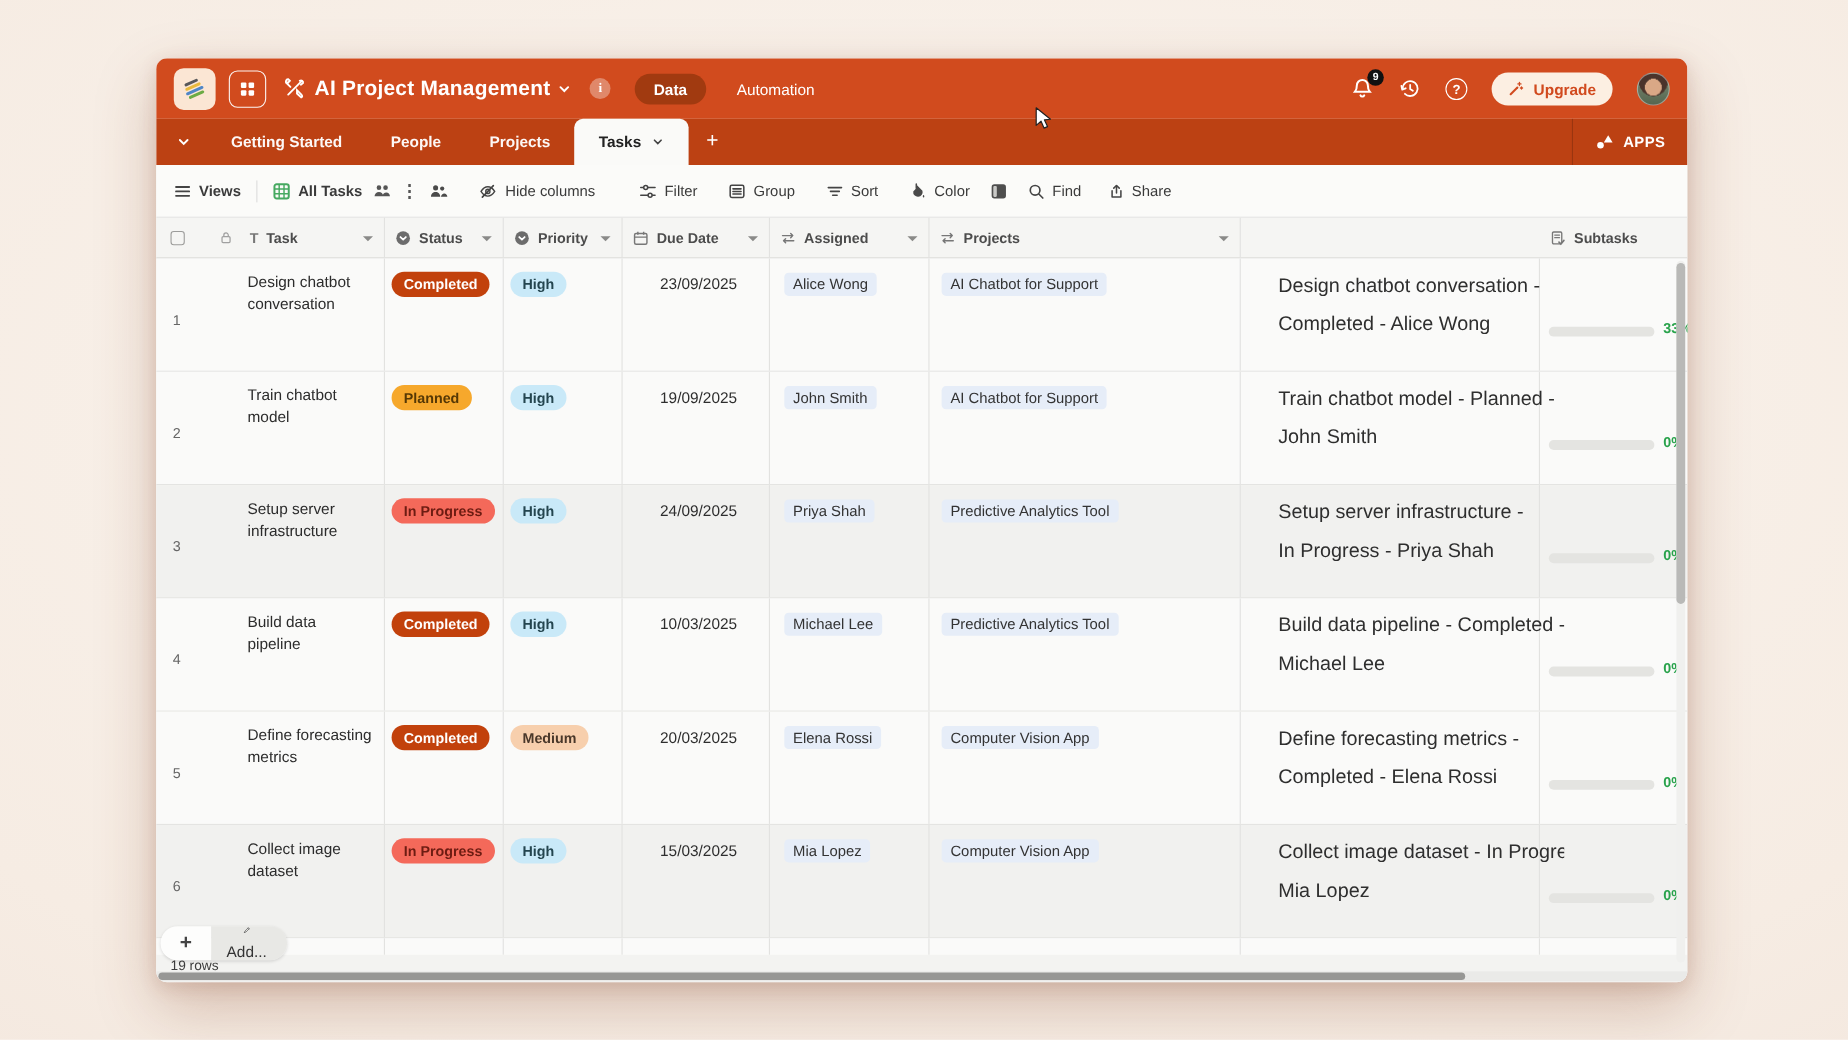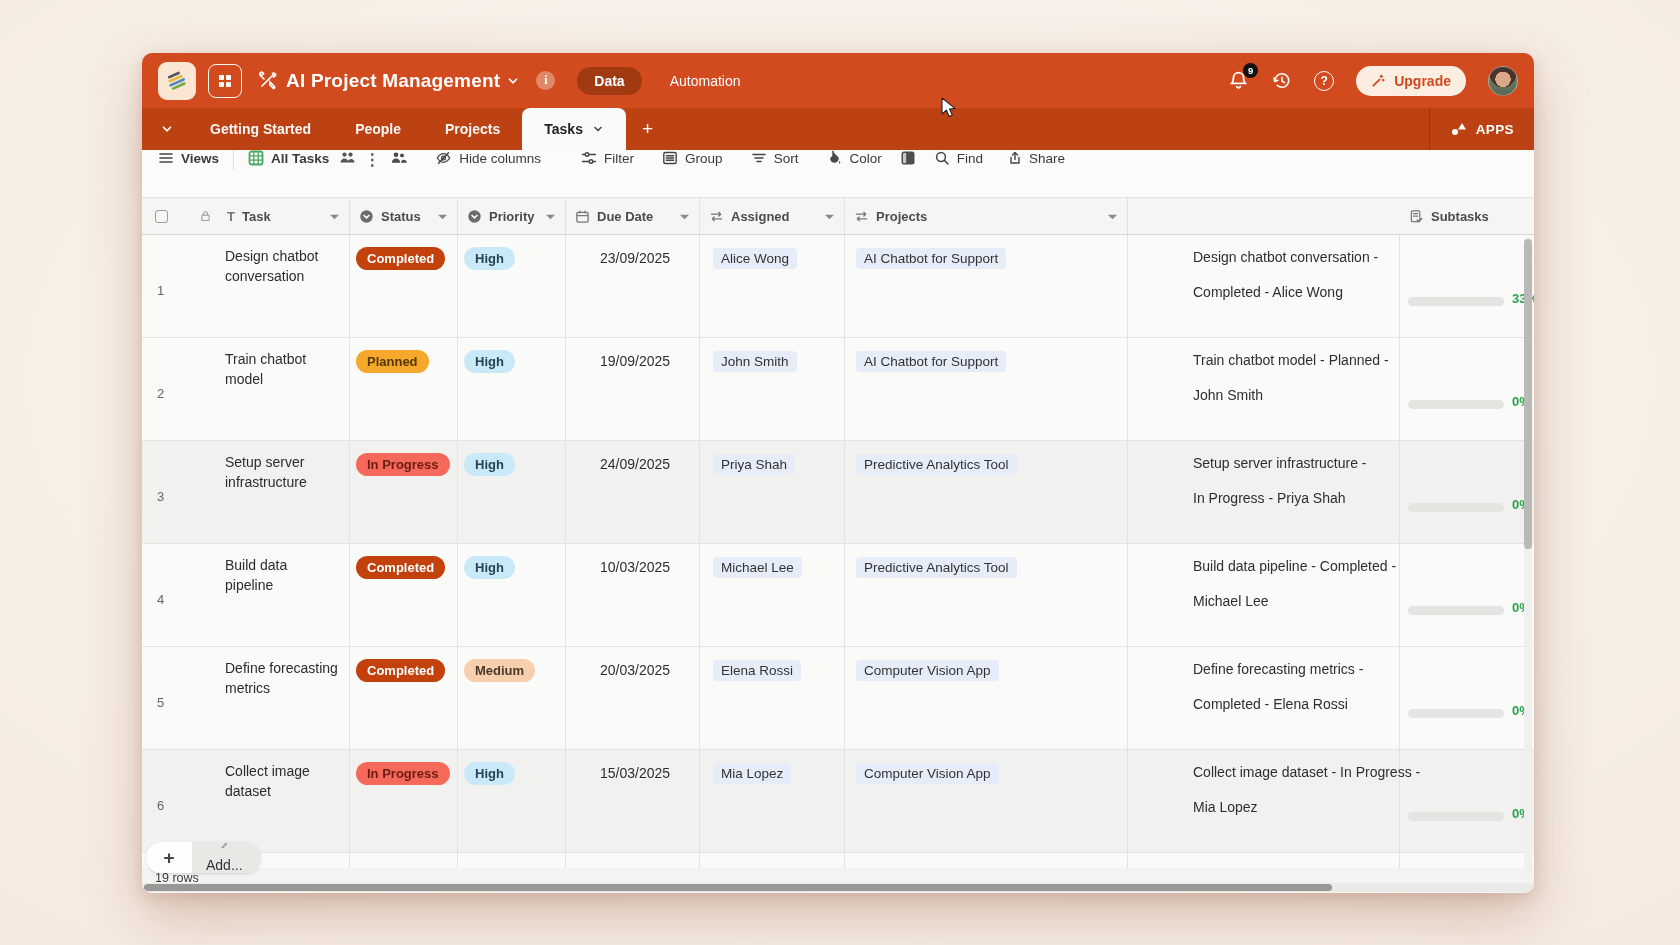--- a/index.html
+++ b/index.html
@@ -32,21 +32,21 @@
       linear-gradient(180deg,#7a8a74,#56664f);
   }
   
   .tabbar { height:42px; background:#bc4113; display:flex; align-items:stretch; padding-left:12px; }
   .tabbar-chev { display:flex; align-items:center; padding:0 6px; }
   .sheet-tab { display:flex; align-items:center; padding:0 22px; color:rgba(255,255,255,.96); font-size:14px; font-weight:700; white-space:nowrap; cursor:pointer; }
   .sheet-tab.active { background:#fafaf8; color:#222; font-weight:700; border-radius:8px 8px 0 0; gap:9px; }
   .tab-add { display:flex; align-items:center; padding:0 16px; color:#fff; font-size:19px; font-weight:400; cursor:pointer; }
   .apps-sec { margin-left:auto; display:flex; align-items:center; gap:8px; padding:0 20px; border-left:1px solid rgba(0,0,0,.18); color:#fff; font-size:13.5px; font-weight:700; letter-spacing:.4px; cursor:pointer; }
   
-  .toolbar { height:48px; background:#fbfbf9; border-bottom:1px solid #e2e2e0; display:flex; align-items:flex-start; padding:0 16px; color:#3a3a3a; font-size:13.5px; }
+  .toolbar { height:48px; background:#fbfbf9; border-bottom:1px solid #e2e2e0; display:flex; align-items:center; padding:0 16px; color:#3a3a3a; font-size:13.5px; }
   .tb-item { display:flex; align-items:center; gap:7px; font-weight:500; cursor:pointer; white-space:nowrap; }
   .tb-item b { font-weight:600; }
   .tb-div { width:1px; height:20px; background:#ddd; margin:0 14px; }
   .tb-ic { display:flex; }
   
   .thead { position:relative; height:37px; background:#f5f5f3; border-bottom:1px solid #d7d7d5; }
   .cell { position:absolute; top:0; height:100%; border-right:1px solid #e2e2e0; }
   .hcell { display:flex; align-items:center; gap:7px; padding:0 9px; color:#4c4c4c; font-size:13px; font-weight:600; }
   .hcaret { margin-left:auto; flex:none; display:flex; }
   .c-task { left:0; width:208px; }
@@ -71,21 +71,21 @@
   .pill.prio { left:322px; }
   .st-completed { background:#c2410c; color:#fff; }
   .st-planned { background:#f6a82c; color:#553805; }
   .st-in-progress { background:#f4695a; color:#6d1c12; }
   .pr-high { background:#c9e9f8; color:#24454f; }
   .pr-medium { background:#f7cfad; color:#4a382a; }
   .duedate { position:absolute; left:458px; top:15px; font-size:14px; color:#2e2e2e; }
   .chip { position:absolute; top:13px; background:#e6edf8; color:#333; font-size:13.5px; border-radius:4px; padding:3px 8px; white-space:nowrap; }
   .chip.assigned { left:571px; }
   .chip.project { left:714px; }
-  .fline1, .fline2 { position:absolute; left:1051px; width:260px; font-size:14px; color:#2e2e2e; white-space:nowrap; overflow:hidden; }
+  .fline1, .fline2 { position:absolute; left:1020px; width:260px; font-size:18px; color:#2e2e2e; white-space:nowrap; overflow:hidden; }
   .fline1 { top:14px; } .fline2 { top:49px; }
   .pbar { position:absolute; left:1266px; top:62px; width:96px; height:9px; border-radius:5px; background:#e4e4e1; overflow:hidden; }
   .pfill { height:100%; border-radius:5px; background:#2fae4f; }
   .ppct { position:absolute; left:1370px; top:56px; color:#28a24b; font-size:13px; font-weight:700; }
   .trow.partial { height:15px; border-bottom:none; }
   
   .footer { position:absolute; left:0; bottom:0; width:100%; height:25px; background:#f3f3f1; }
   .addpill { position:absolute; left:4px; top:789px; height:31px; display:flex; align-items:stretch; border-radius:17px; overflow:hidden; box-shadow:0 1px 3px rgba(0,0,0,.14); cursor:pointer; z-index:6; }
   .addpill .plus-seg { width:46px; background:#fdfdfc; display:flex; align-items:center; justify-content:center; color:#444; font-size:19px; font-weight:600; }
   .addpill .add-seg { background:#e8e8e5; display:flex; align-items:center; gap:8px; padding:0 18px 0 14px; color:#333; font-size:14px; font-weight:500;flex-direction:column; }

